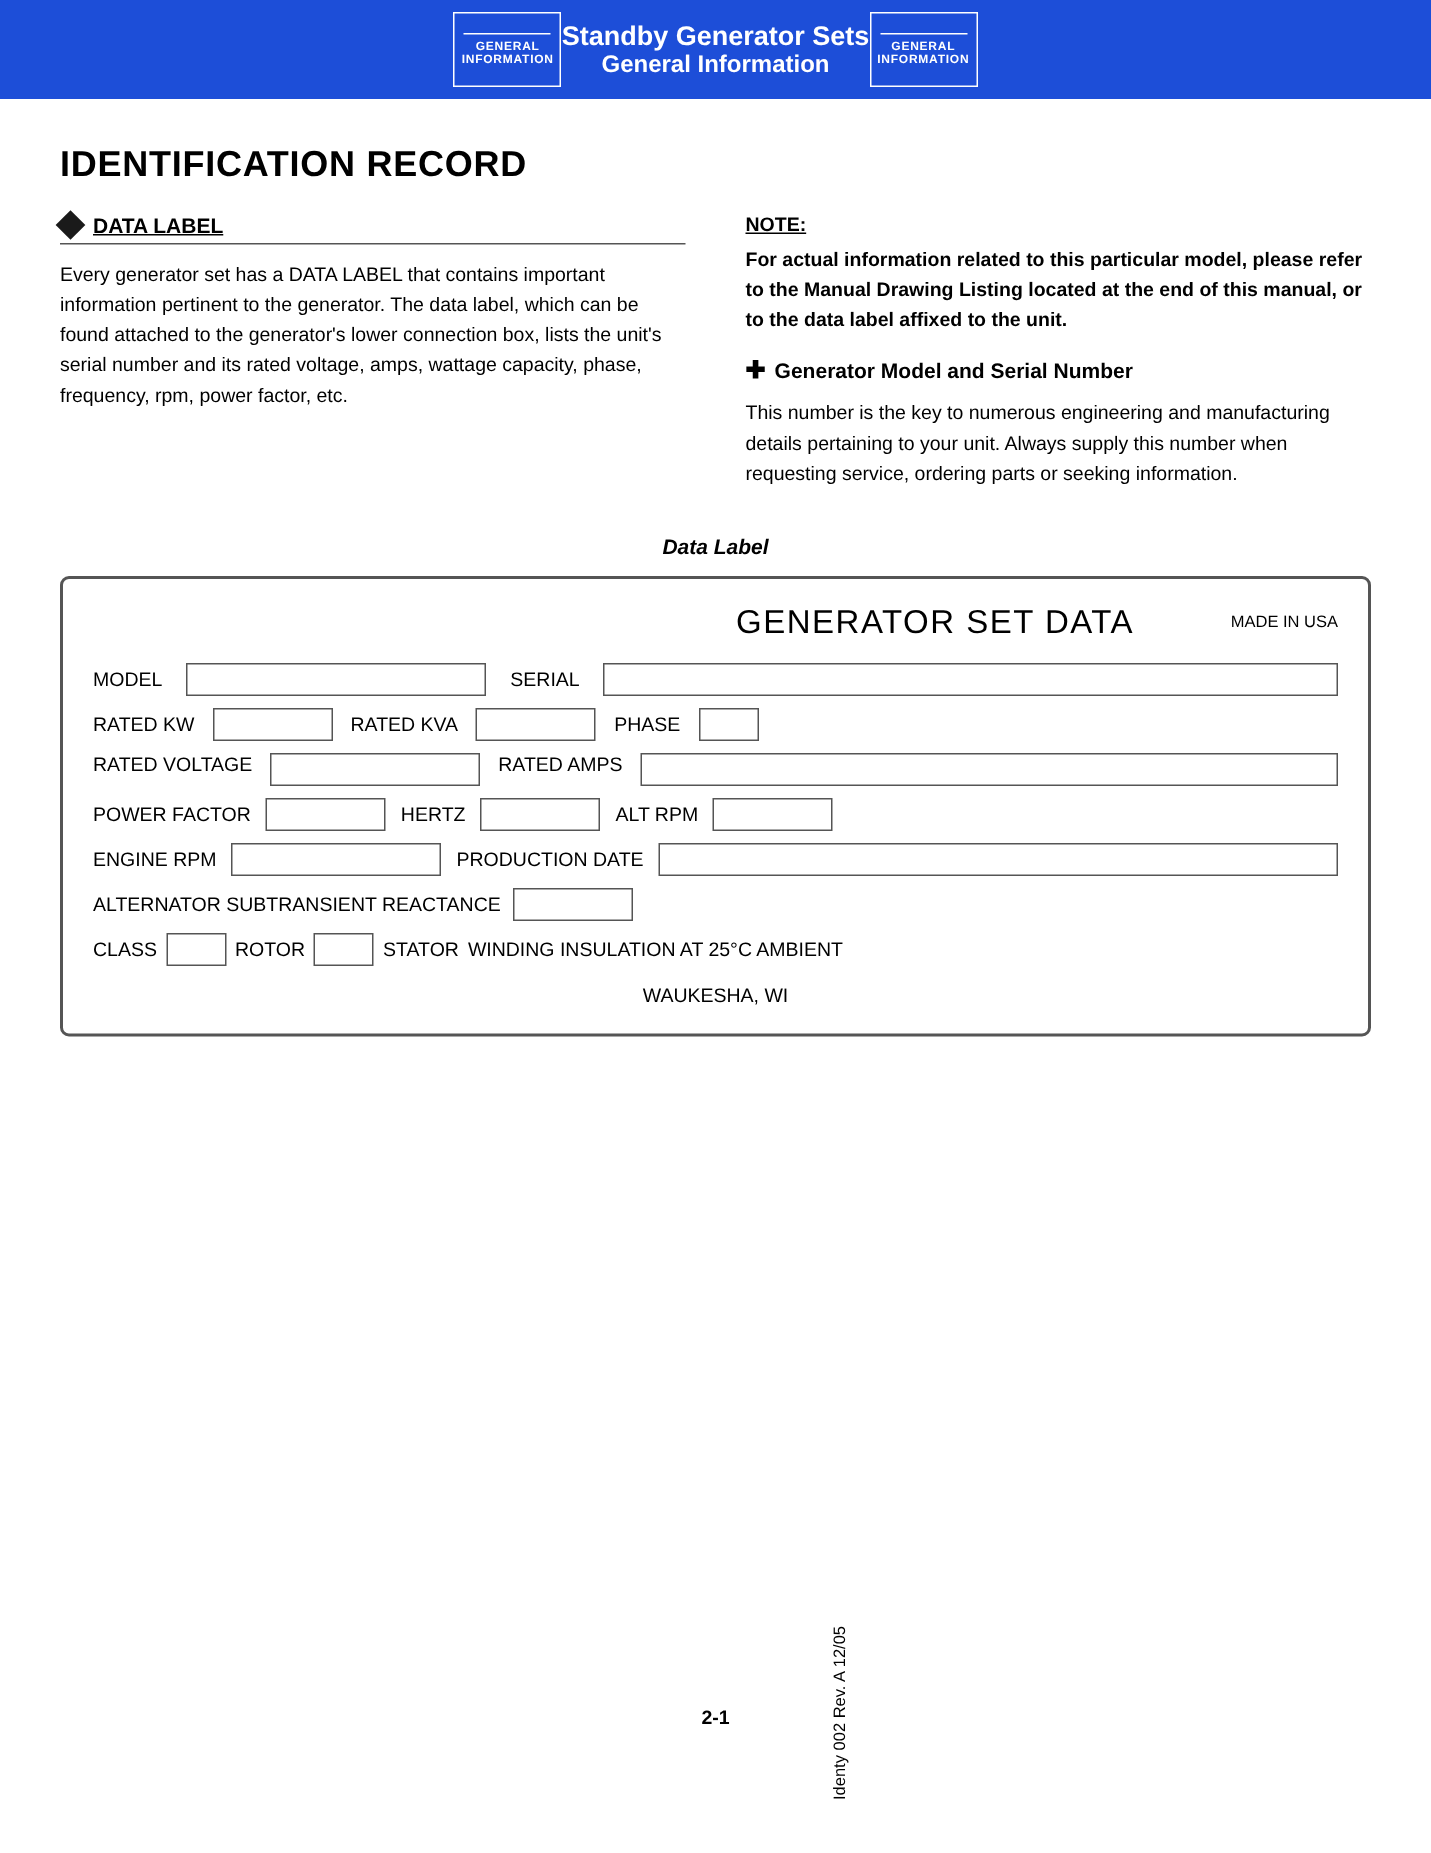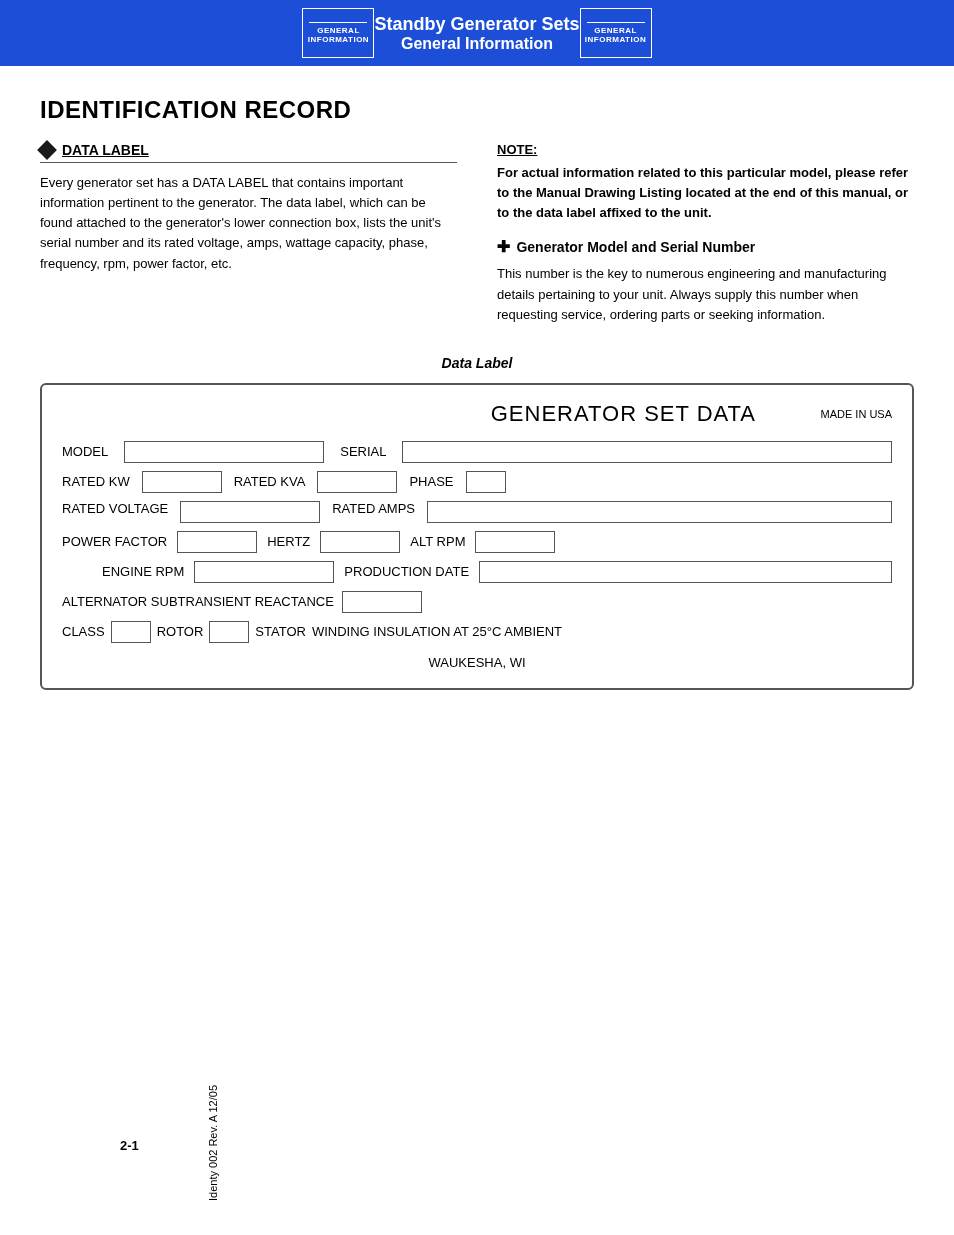--- a/index.html
+++ b/index.html
@@ -204,21 +204,20 @@
       gap: 10px;
       margin-bottom: 8px;
     }
 
     
     .row-engine {
       display: flex;
       align-items: center;
       gap: 10px;
       margin-bottom: 8px;
-      margin-left: 40px;
     }
 
     
     .row-alt-sub {
       display: flex;
       align-items: center;
       gap: 8px;
       margin-bottom: 8px;
     }
 
@@ -250,21 +249,21 @@
       letter-spacing: 0.5px;
       margin-bottom: 2px;
     }
     .gen-footer-sub {
       font-size: 13px;
     }
 
     
     .page-footer {
       display: flex;
-      justify-content: flex-start;
+      justify-content: center;
       align-items: center;
       padding: 10px 40px;
       position: absolute;
       bottom: 20px;
       left: 0;
       right: 0;
     }
     .page-num {
       font-size: 13px;
       font-weight: bold;

